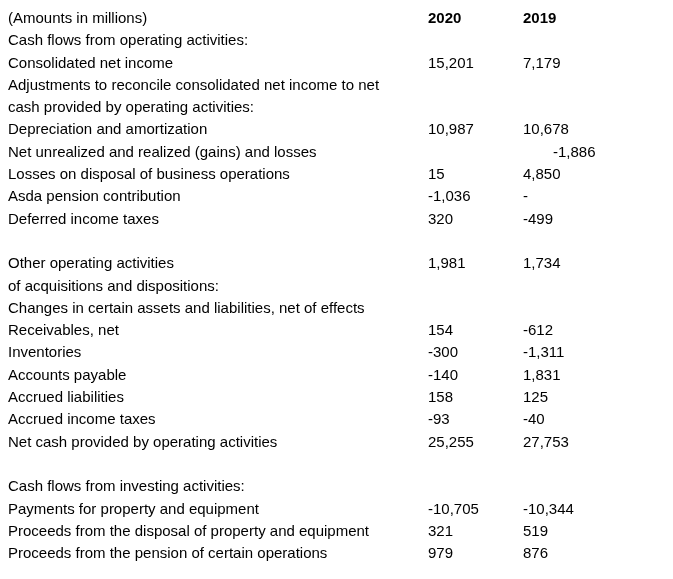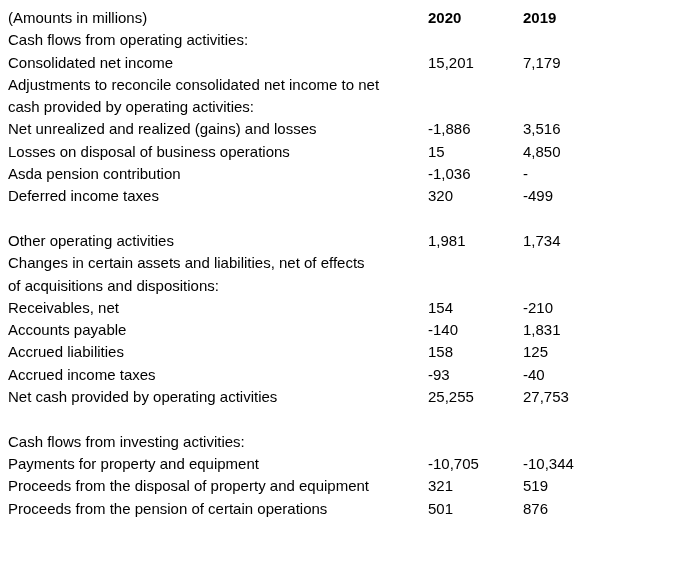--- a/index.html
+++ b/index.html
@@ -75,23 +75,27 @@
         <div class="cell label">Adjustments to reconcile consolidated net income to net</div>
         <div class="cell num y2020"></div>
         <div class="cell num y2019"></div>
       </div>
       <div class="row">
         <div class="cell label">cash provided by operating activities:</div>
         <div class="cell num y2020"></div>
         <div class="cell num y2019"></div>
       </div>
       <div class="row">
+        <div class="cell label">Depreciation and amortization</div>
+        <div class="cell num y2020">10,987</div>
+        <div class="cell num y2019">10,678</div>
+      </div>
+      <div class="row">
         <div class="cell label">Net unrealized and realized (gains) and losses</div>
         <div class="cell num y2020">-1,886</div>
-        <div class="cell num y2019">3,516</div>
       </div>
       <div class="row">
         <div class="cell label">Losses on disposal of business operations</div>
         <div class="cell num y2020">15</div>
         <div class="cell num y2019">4,850</div>
       </div>
       <div class="row">
         <div class="cell label">Asda pension contribution</div>
         <div class="cell num y2020">-1,036</div>
         <div class="cell num y2019 dash">-</div>
@@ -105,33 +109,38 @@
         <div class="cell label"></div>
         <div class="cell num y2020"></div>
         <div class="cell num y2019"></div>
       </div>
       <div class="row">
         <div class="cell label">Other operating activities</div>
         <div class="cell num y2020">1,981</div>
         <div class="cell num y2019">1,734</div>
       </div>
       <div class="row">
-        <div class="cell label">Changes in certain assets and liabilities, net of effects</div>
+        <div class="cell label">of acquisitions and dispositions:</div>
         <div class="cell num y2020"></div>
         <div class="cell num y2019"></div>
       </div>
       <div class="row">
-        <div class="cell label">of acquisitions and dispositions:</div>
+        <div class="cell label">Changes in certain assets and liabilities, net of effects</div>
         <div class="cell num y2020"></div>
         <div class="cell num y2019"></div>
       </div>
       <div class="row">
         <div class="cell label">Receivables, net</div>
         <div class="cell num y2020">154</div>
-        <div class="cell num y2019">-210</div>
+        <div class="cell num y2019">-612</div>
+      </div>
+      <div class="row">
+        <div class="cell label">Inventories</div>
+        <div class="cell num y2020">-300</div>
+        <div class="cell num y2019">-1,311</div>
       </div>
       <div class="row">
         <div class="cell label">Accounts payable</div>
         <div class="cell num y2020">-140</div>
         <div class="cell num y2019">1,831</div>
       </div>
       <div class="row">
         <div class="cell label">Accrued liabilities</div>
         <div class="cell num y2020">158</div>
         <div class="cell num y2019">125</div>
@@ -161,17 +170,17 @@
         <div class="cell num y2020">-10,705</div>
         <div class="cell num y2019">-10,344</div>
       </div>
       <div class="row">
         <div class="cell label">Proceeds from the disposal of property and equipment</div>
         <div class="cell num y2020">321</div>
         <div class="cell num y2019">519</div>
       </div>
       <div class="row">
         <div class="cell label">Proceeds from the pension of certain operations</div>
-        <div class="cell num y2020">501</div>
+        <div class="cell num y2020">979</div>
         <div class="cell num y2019">876</div>
       </div>
     </div>
 </div>
 
 </body></html>

